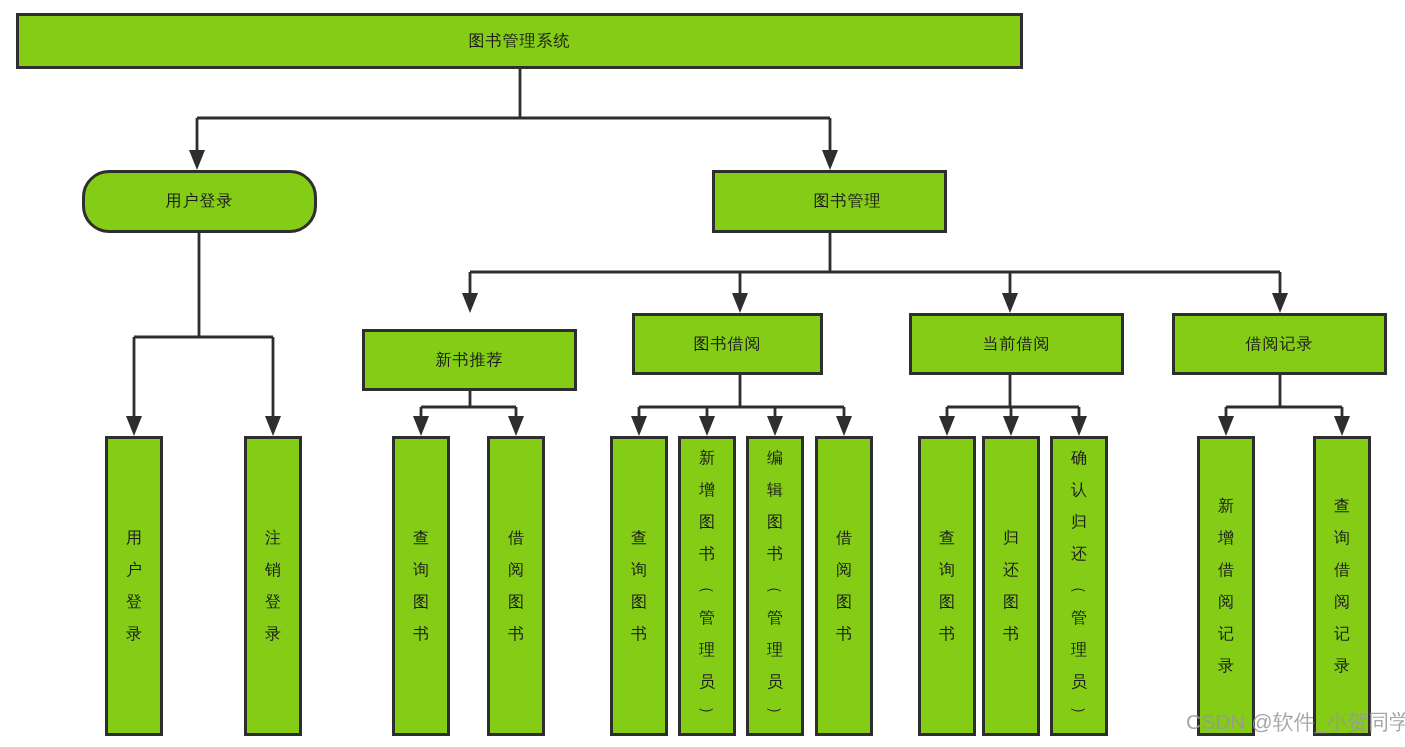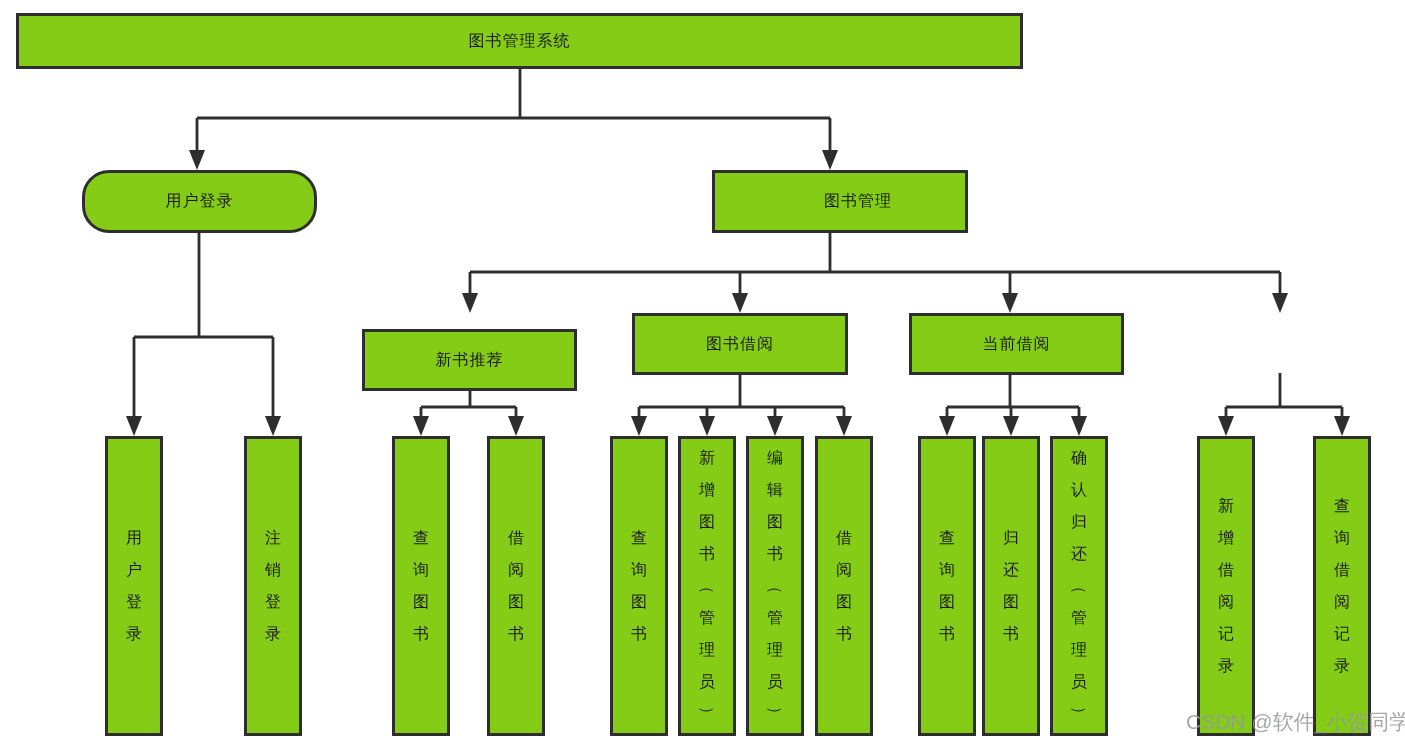--- a/index.html
+++ b/index.html
@@ -69,32 +69,35 @@
     </g>
   </svg>
 
   <div class="box" style="left:16px; top:13px; width:1007px; height:56px;">
     <span>图书管理系统</span>
   </div>
 
   <div class="box" style="left:82px; top:170px; width:235px; height:63px;border-radius:27px;">
     <span>用户登录</span>
   </div>
-  <div class="box" style="left:712px; top:170px; width:256px; height:63px;padding-left:36px;">
+  <div class="box" style="left:712px; top:170px; width:235px; height:63px;padding-left:36px;">
     <span>图书管理</span>
   </div>
 
   <div class="box" style="left:362px; top:313px; width:215px; height:62px;margin-top:16px;">
     <span>新书推荐</span>
   </div>
-  <div class="box" style="left:632px; top:313px; width:216px; height:62px;text-align:right;">
+  <div class="box" style="left:632px; top:313px; width:191px; height:62px;text-align:right;">
     <span>图书借阅</span>
   </div>
   <div class="box" style="left:903px; top:313px; width:215px; height:62px;margin-left:6px;">
     <span>当前借阅</span>
+  </div>
+  <div class="box" style="left:1172px; top:313px; width:215px; height:62px;">
+    <span>借阅记录</span>
   </div>
 
   <div class="box vbox" style="left:105px; top:436px; width:58px; height:300px;">
       <span>用</span>
       <span>户</span>
       <span>登</span>
       <span>录</span>
     </div>
   <div class="box vbox" style="left:244px; top:436px; width:58px; height:300px;">
       <span>注</span>

